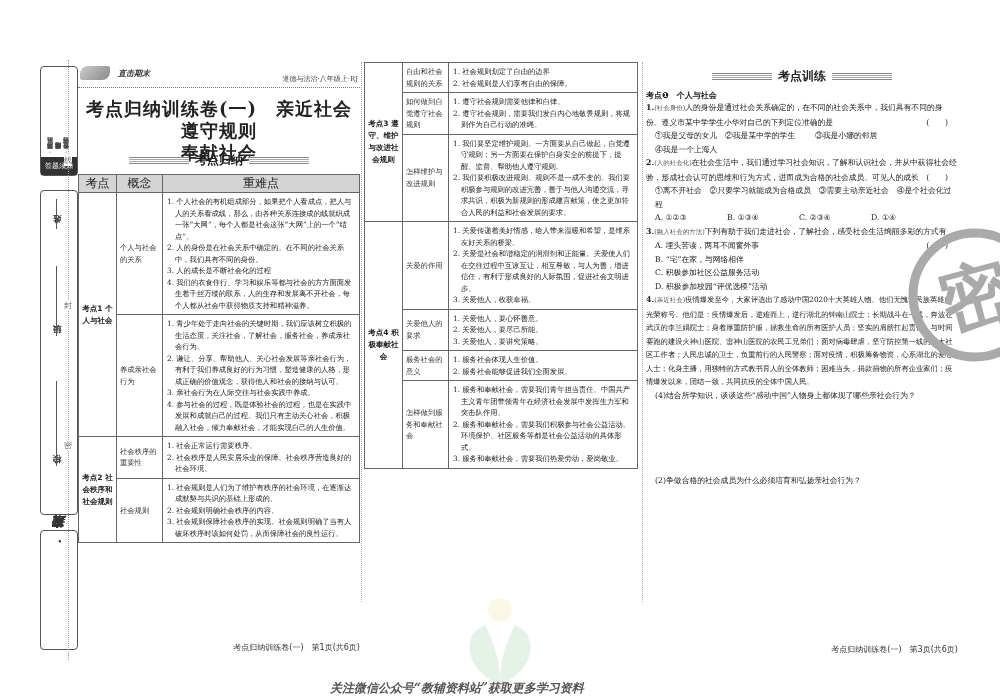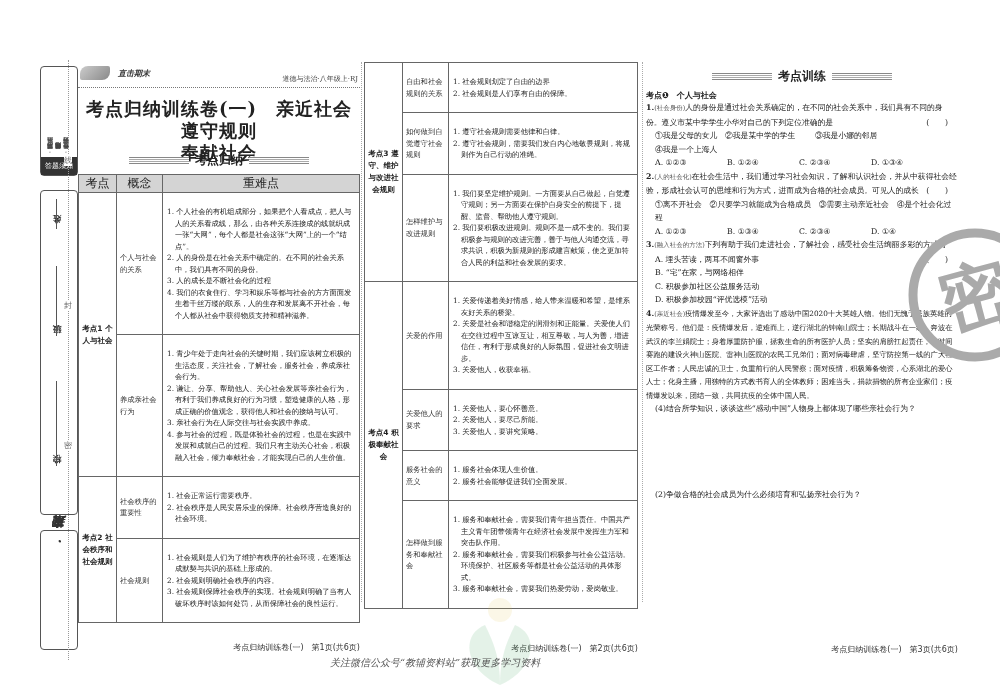--- a/index.html
+++ b/index.html
@@ -38,26 +38,26 @@
 
   .section-head { position: absolute; font-family: "DejaVu Sans", sans-serif; font-weight: bold; font-size: 12px; text-align: center; }
   .section-head .bar { display: inline-block; width: 60px; height: 7px; border-top: 1px solid #888; border-bottom: 1px solid #888; vertical-align: middle; background: repeating-linear-gradient(to bottom,#fff 0 1px,#aaa 1px 2px); }
   .section-head .label { display: inline-block; padding: 0 6px; }
 
   table { border-collapse: collapse; position: absolute; font-size: 7.3px; line-height: 11.5px; }
   td, th { border: 1px solid #666; vertical-align: middle; }
   th { background: #d4d4d4; font-weight: normal; font-family: "DejaVu Sans", sans-serif; height: 18px; font-size: 12px; }
   td.kd { font-family: "DejaVu Sans", sans-serif; font-weight: bold; font-size: 7.5px; text-align: center; padding: 2px; line-height: 12px; }
   td.gn { padding: 3px; color: #333; }
-  td.pts { padding: 13px 4px; }
+  td.pts { padding: 3px 4px; }
   td.pts div { padding-left: 8px; text-indent: -8px; }
   table.outer { border: 1.5px solid #333; }
 
   .footer { position: absolute; font-size: 8px; font-family: "DejaVu Sans", sans-serif; color: #333; text-align: right; }
-  .watermark-bottom { position: absolute; left: 330px; top: 656px; font-size: 10px; color: #555; font-style: italic; }
+  .watermark-bottom { position: absolute; left: 330px; top: 680px; font-size: 12px; color: #555; font-style: italic; font-weight: bold; }
   .leaf { position: absolute; left: 455px; top: 590px; width: 90px; height: 100px; opacity: 0.12; }
 
   
   .p3 .q { font-size: 7.8px; line-height: 13.5px; }
   .p3 .q-indent { padding-left: 9px; }
   .p3 .sec { font-family: "DejaVu Sans", sans-serif; font-weight: bold; font-size: 8px; margin-top: 2px; }
   .qnum { font-weight: bold; }
   .tag { font-size: 6.5px; color: #555; }
   .paren { float: right; margin-right: 10px; }
   .opts span { display: inline-block; width: 70px; }
@@ -217,21 +217,20 @@
     <tr>
       <td class="gn">怎样做到服务和奉献社会</td>
       <td class="pts">
         <div>1. 服务和奉献社会，需要我们青年担当责任。中国共产主义青年团带领青年在经济社会发展中发挥生力军和突击队作用。</div>
         <div>2. 服务和奉献社会，需要我们积极参与社会公益活动。环境保护、社区服务等都是社会公益活动的具体形式。</div>
         <div>3. 服务和奉献社会，需要我们热爱劳动，爱岗敬业。</div>
       </td>
     </tr>
   </tbody>
     </table>
-  <div class="footer" style="left:0;top:583px;width:274px">考点归纳训练卷(一)　第2页(共6页)</div>
 </div>
 
 <svg class="leaf" viewBox="0 0 90 100">
   <circle cx="45" cy="20" r="12" fill="#e0c040"></circle>
   <path d="M45 95 C10 80 5 45 30 35 C40 55 45 70 45 95 Z" fill="#2a9a4a"></path>
   <path d="M45 95 C80 80 85 45 60 35 C50 55 45 70 45 95 Z" fill="#2a9a4a"></path>
 </svg>
 
 <div class="dotted-v" style="left:642px"></div>
 
@@ -240,23 +239,20 @@
     <span class="bar"></span><span class="label">考点训练</span><span class="bar"></span>
   </div>
   <div style="position:absolute;left:0;top:28px;width:312px">
     <div class="sec">考点❶　个人与社会</div>
 
     <div class="q">
       <span class="qnum">1.</span><span class="tag">(社会身份)</span><span>人的身份是通过社会关系确定的，在不同的社会关系中，我们具有不同的身份。遵义市某中学学生小华对自己的下列定位准确的是</span>
       <span class="paren">(　　)</span>
       <div class="q-indent opts"><span>①我是父母的女儿</span><span style="width:90px">②我是某中学的学生</span><span>③我是小娜的邻居</span></div>
       <div class="q-indent"><span>④我是一个上海人</span></div>
-      <div class="q-indent choices">
-        <span style="width:62px">A. ①②③</span><span style="width:62px">B. ①②④</span><span style="width:62px">C. ②③④</span><span>D. ①③④</span>
-      </div>
     </div>
 
     <div class="q">
       <span class="qnum">2.</span><span class="tag">(人的社会化)</span><span>在社会生活中，我们通过学习社会知识，了解和认识社会，并从中获得社会经验，形成社会认可的思维和行为方式，进而成为合格的社会成员。可见人的成长</span>
       <span class="paren">(　　)</span>
       <div class="q-indent"><span>①离不开社会</span>　<span>②只要学习就能成为合格成员</span>　<span>③需要主动亲近社会</span>　<span>④是个社会化过程</span></div>
       <div class="q-indent choices">
         <span style="width:62px">A. ①②③</span><span style="width:62px">B. ①③④</span><span style="width:62px">C. ②③④</span><span>D. ①④</span>
       </div>
     </div>

